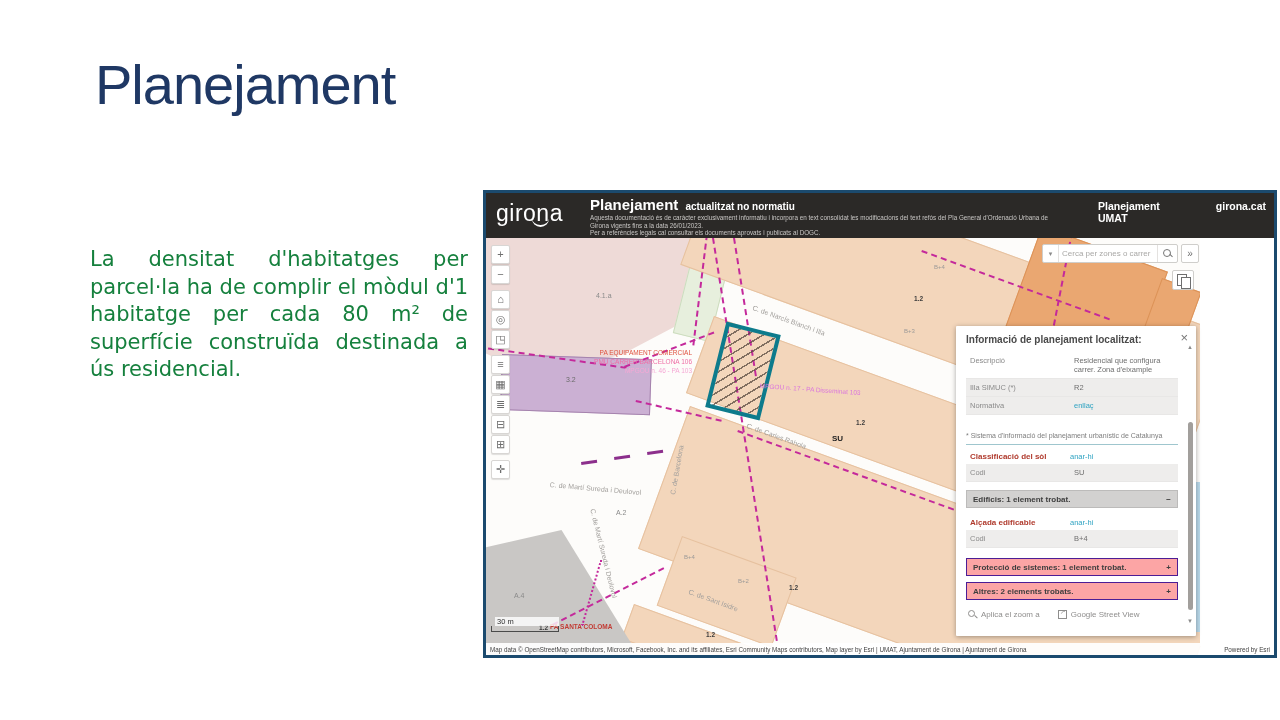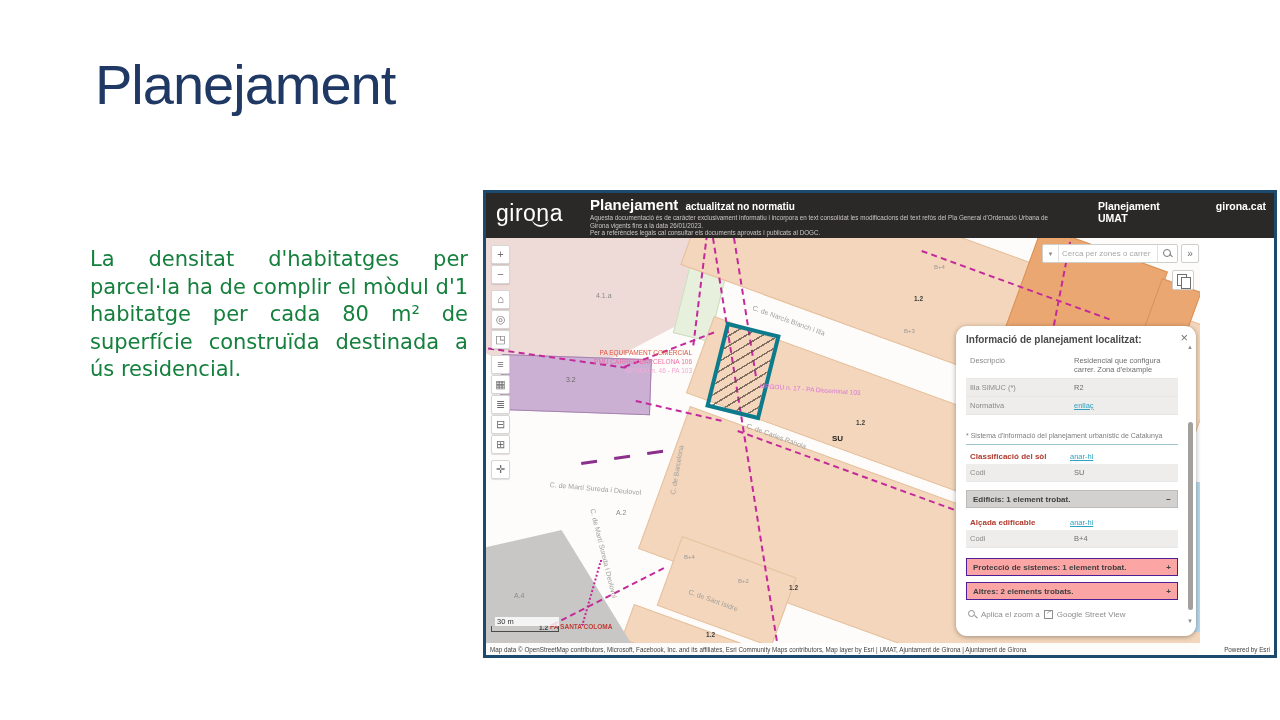--- a/index.html
+++ b/index.html
@@ -48,38 +48,38 @@
   .search-input::placeholder{color:#a9a8a6;}
   .mag-btn{width:19px;height:17px;border-left:1px solid #e4e2e0;position:relative;cursor:pointer;}
   .mag{position:absolute;left:5px;top:4px;width:6px;height:6px;border:1.3px solid #777;border-radius:50%;}
   .mag::after{content:"";position:absolute;left:5px;top:5px;width:4px;height:1.3px;background:#777;transform:rotate(45deg);}
   .chev-btn{position:absolute;left:695px;top:6px;width:18px;height:19px;background:#fff;border:1px solid #cfcecb;border-radius:2px;box-sizing:border-box;text-align:center;font-size:10px;color:#6e6e6e;line-height:17px;z-index:5;cursor:pointer;}
   .books-btn{position:absolute;left:686px;top:32px;width:22px;height:20px;background:#fff;border:1px solid #cfcecb;border-radius:2px;box-sizing:border-box;z-index:5;cursor:pointer;}
   .page1{position:absolute;left:4px;top:3px;width:8px;height:10px;border:1.2px solid #6e6e6e;background:#fff;}
   .page2{position:absolute;left:8px;top:6px;width:8px;height:10px;border:1.2px solid #6e6e6e;background:#fff;}
 
   
-  .panel{position:absolute;left:470px;top:88px;width:240px;height:310px;background:#fff;border-radius:11px;box-shadow:0 1px 5px rgba(0,0,0,.35);z-index:7;font-family:"Liberation Sans",sans-serif;}
+  .panel{position:absolute;left:470px;top:88px;width:240px;height:310px;background:#fff;border-radius:1px;box-shadow:0 1px 5px rgba(0,0,0,.35);z-index:7;font-family:"Liberation Sans",sans-serif;}
   .p-title{position:absolute;left:10px;top:8px;font-size:10px;font-weight:bold;color:#4a4a4a;}
   .p-close{position:absolute;right:8px;top:4px;font-size:13px;color:#777;cursor:pointer;}
   .p-rows{position:absolute;left:10px;top:26px;width:212px;}
   .p-row{display:flex;font-size:7.5px;color:#6e6e6e;border-bottom:1px solid #e8e7e6;}
   .p-row.gray{background:#eeedec;}
   .p-lab{width:100px;padding:4px 2px 4px 4px;color:#8a8a8a;}
   .p-val{flex:1;padding:4px 2px;}
-  .teal-link{color:#2fa3c2;text-decoration:underline;cursor:pointer;}
+  .teal-link{color:#2fa3c2;cursor:pointer;}
   .p-foot{position:absolute;left:10px;top:106px;font-size:7px;color:#7d7d7d;}
   .p-divider{position:absolute;left:10px;top:118px;width:212px;border-top:1px solid #9fc6ce;}
   .p-sec{position:absolute;left:10px;width:212px;display:flex;font-size:8px;align-items:center;}
   .p-sec .red{width:100px;padding-left:4px;font-weight:bold;color:#b03b2e;}
   .p-sec .lnk{flex:1;font-size:7.5px;}
   .p-bar{position:absolute;left:10px;width:212px;box-sizing:border-box;display:flex;justify-content:space-between;align-items:center;font-size:8px;font-weight:bold;color:#3e3e3e;padding:0 6px;height:18px;}
   .p-bar.dark{background:#d2d1d0;border:1px solid #bcbbba;}
   .p-bar.light{background:#fca5a5;border:1px solid #4c1d95;}
-  .p-actions{position:absolute;left:12px;top:284px;display:flex;gap:4px;font-size:8px;color:#8f8e8d;align-items:center;text-align:right;}
+  .p-actions{position:absolute;left:12px;top:284px;display:flex;gap:18px;font-size:8px;color:#8f8e8d;align-items:center;text-align:right;}
   .p-action{display:flex;gap:4px;align-items:center;cursor:pointer;}
   .magz{position:relative;width:9px;height:9px;}
   .magz::before{content:"";position:absolute;left:0;top:0;width:5px;height:5px;border:1.2px solid #8f8e8d;border-radius:50%;}
   .magz::after{content:"";position:absolute;left:5.5px;top:5.5px;width:3.5px;height:1.2px;background:#8f8e8d;transform:rotate(45deg);}
   .sv-ic{position:relative;width:9px;height:9px;border:1.2px solid #8f8e8d;box-sizing:border-box;}
   .sv-ic::after{content:"↗";position:absolute;left:1px;top:-3px;font-size:7px;color:#8f8e8d;}
   .p-scroll{position:absolute;right:3px;top:96px;width:5px;height:188px;background:#a29f9c;border-radius:3px;cursor:pointer;}
   .p-up{position:absolute;right:3px;top:18px;font-size:6px;color:#8b8b8b;cursor:pointer;}
   .p-dn{position:absolute;right:3px;top:292px;font-size:6px;color:#8b8b8b;cursor:pointer;}
 

